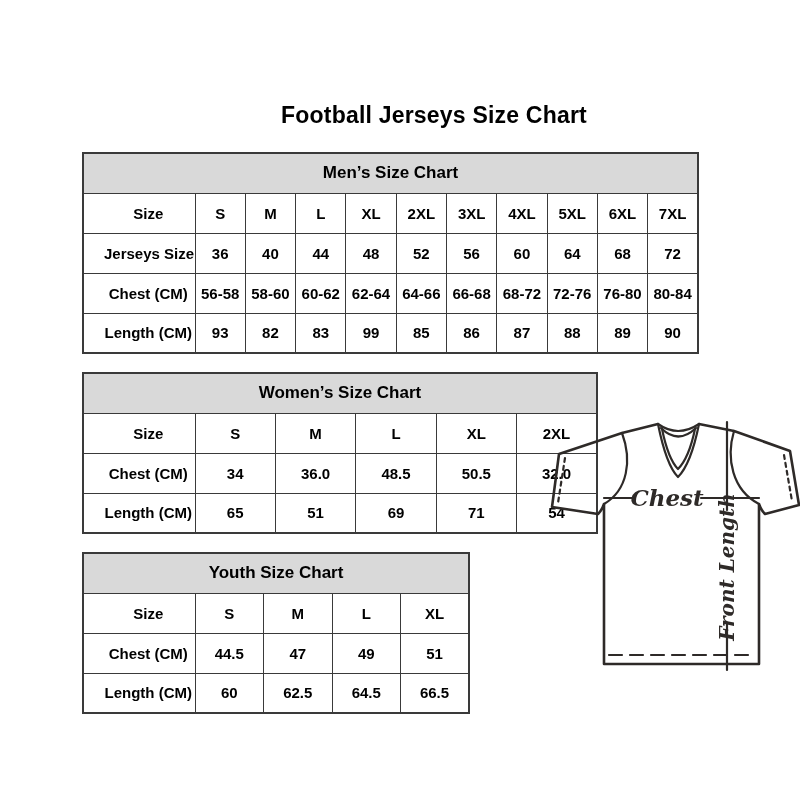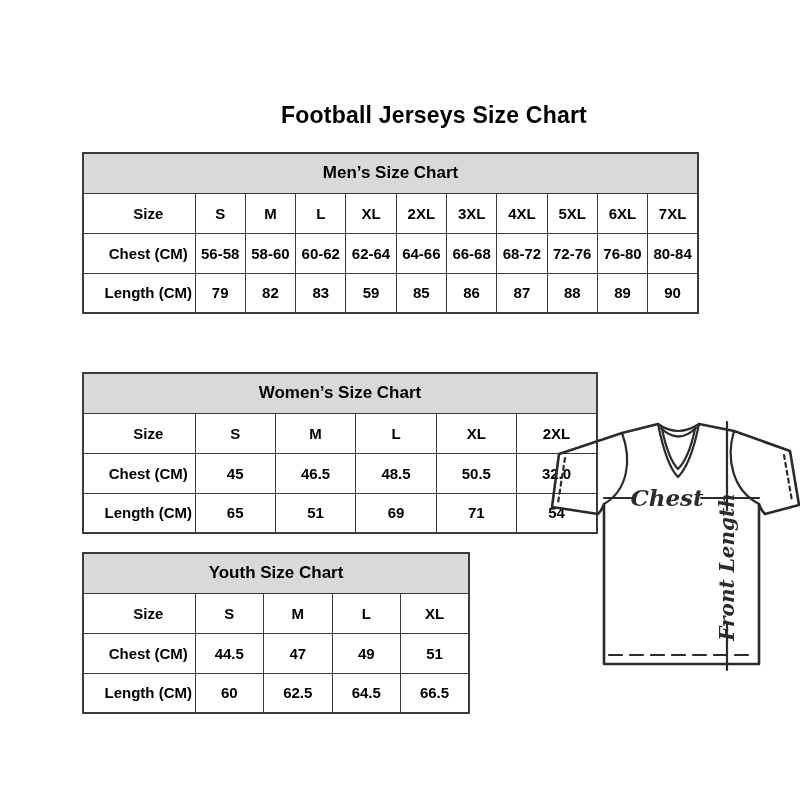--- a/index.html
+++ b/index.html
@@ -72,38 +72,51 @@
         <td>L</td>
         <td>XL</td>
         <td>2XL</td>
         <td>3XL</td>
         <td>4XL</td>
         <td>5XL</td>
         <td>6XL</td>
         <td>7XL</td>
       </tr>
       <tr>
+        <td class="row-label">Jerseys Size</td>
+        <td>36</td>
+        <td>40</td>
+        <td>44</td>
+        <td>48</td>
+        <td>52</td>
+        <td>56</td>
+        <td>60</td>
+        <td>64</td>
+        <td>68</td>
+        <td>72</td>
+      </tr>
+      <tr>
         <td class="row-label">Chest (CM)</td>
         <td>56-58</td>
         <td>58-60</td>
         <td>60-62</td>
         <td>62-64</td>
         <td>64-66</td>
         <td>66-68</td>
         <td>68-72</td>
         <td>72-76</td>
         <td>76-80</td>
         <td>80-84</td>
       </tr>
       <tr>
         <td class="row-label">Length (CM)</td>
-        <td>79</td>
+        <td>93</td>
         <td>82</td>
         <td>83</td>
-        <td>59</td>
+        <td>99</td>
         <td>85</td>
         <td>86</td>
         <td>87</td>
         <td>88</td>
         <td>89</td>
         <td>90</td>
       </tr>
     </tbody>
   </table>
 
@@ -125,22 +138,22 @@
       <tr>
         <td class="row-label">Size</td>
         <td>S</td>
         <td>M</td>
         <td>L</td>
         <td>XL</td>
         <td>2XL</td>
       </tr>
       <tr>
         <td class="row-label">Chest (CM)</td>
-        <td>45</td>
-        <td>46.5</td>
+        <td>34</td>
+        <td>36.0</td>
         <td>48.5</td>
         <td>50.5</td>
         <td>32.0</td>
       </tr>
       <tr>
         <td class="row-label">Length (CM)</td>
         <td>65</td>
         <td>51</td>
         <td>69</td>
         <td>71</td>

